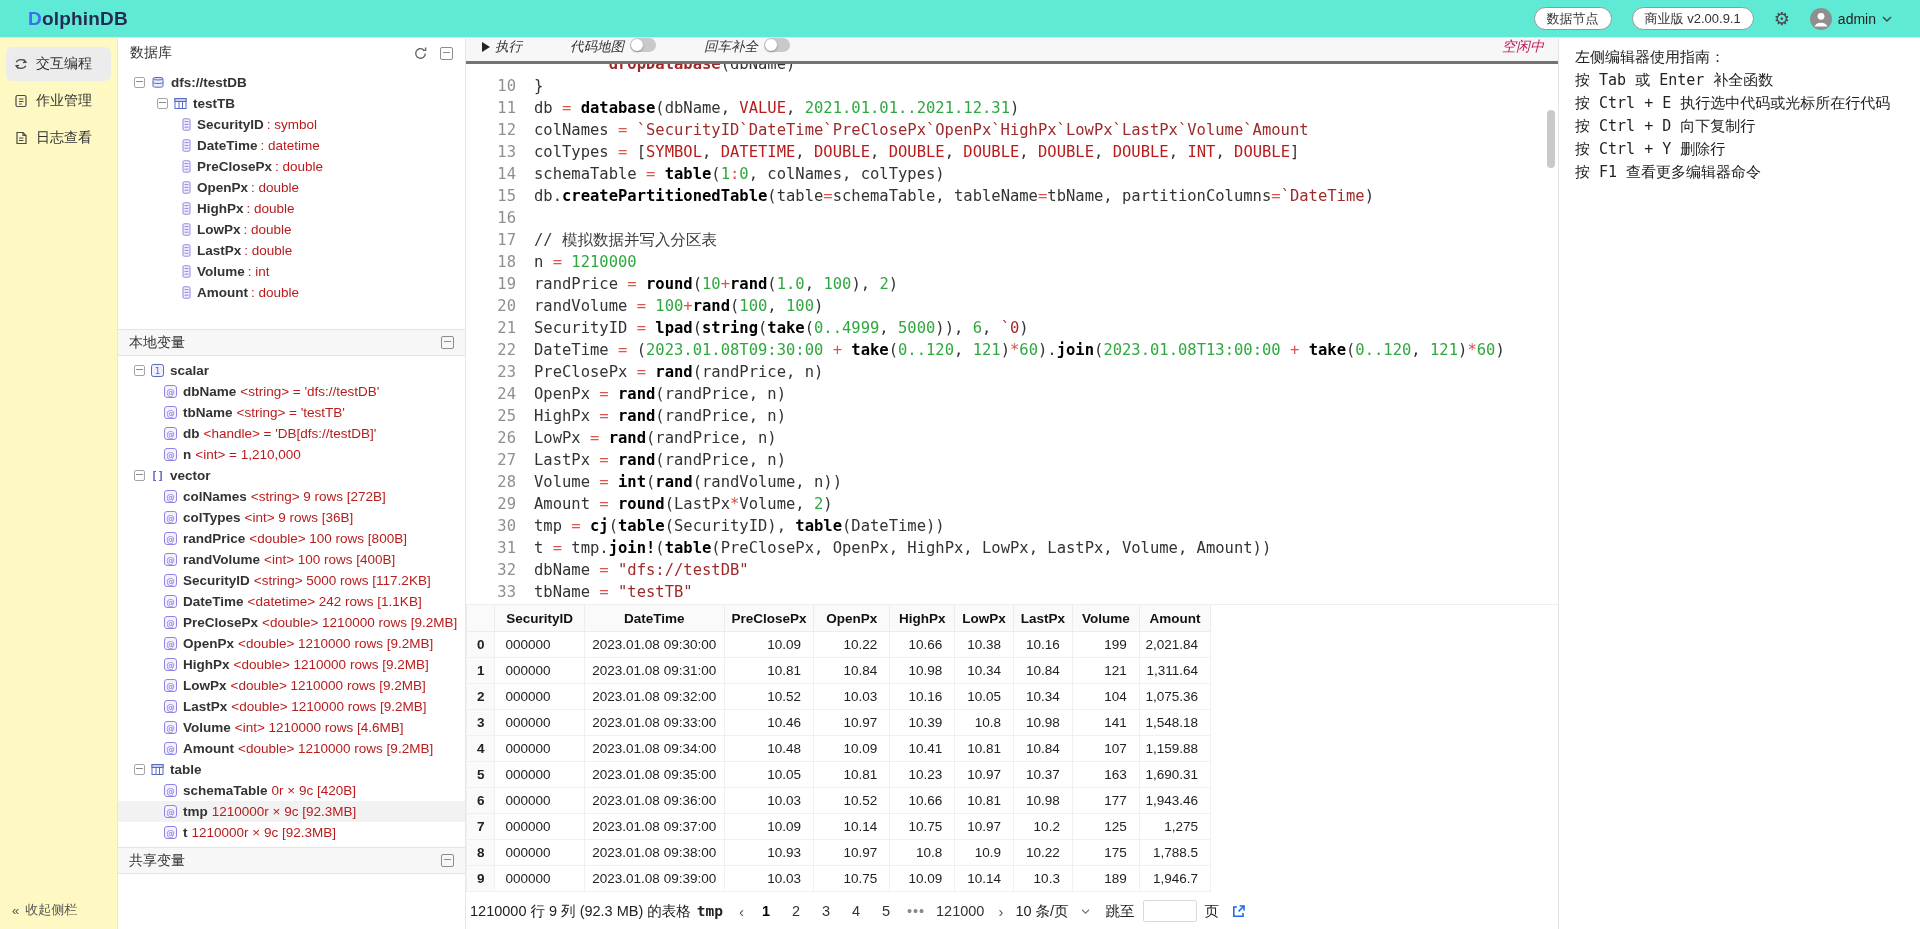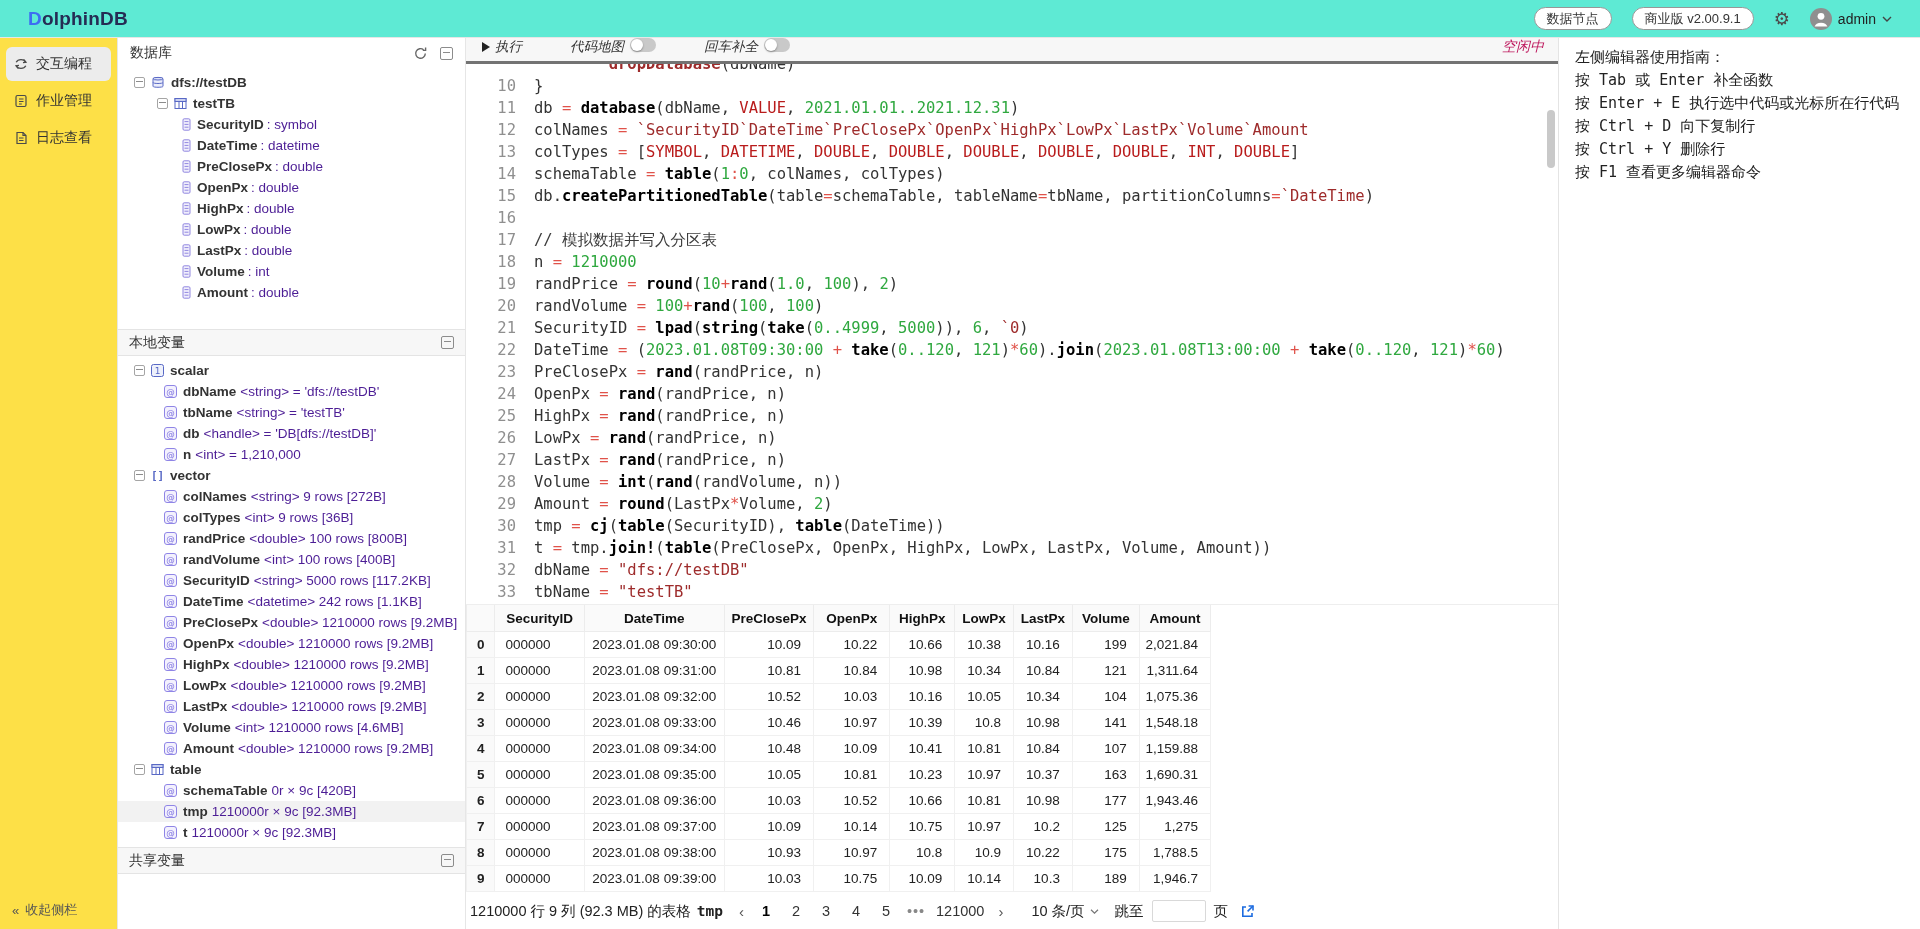--- a/index.html
+++ b/index.html
@@ -9,37 +9,37 @@
   .hdr{height:38px;flex:none;display:flex;align-items:center;padding:0 28px;border-bottom:1px solid #e6e6e6;box-sizing:border-box;background:#5eead4;}
   .logo{font-size:19px;font-weight:700;color:#252c54;letter-spacing:.2px;}
   .logo .d{color:#3d6df2;}
   .hdr-right{margin-left:auto;display:flex;align-items:center;gap:20px;}
   .pill{border:1px solid #979797;border-radius:15px;padding:3px 12px;font-size:13px;color:#333;background:#fff;line-height:15px;}
   .gear{font-size:18px;color:#4a4a4a;line-height:20px;cursor:pointer;}
   .user{display:flex;align-items:center;gap:6px;font-size:14px;color:#222;}
   
   .main{flex:1;display:flex;min-height:0;}
   
-  .sidenav{width:118px;flex:none;border-right:1px solid #e6e6e6;box-sizing:border-box;position:relative;padding-top:6px;background:#fde047;}
+  .sidenav{width:118px;flex:none;border-right:1px solid #e6e6e6;box-sizing:border-box;position:relative;padding-top:6px;background:#fef9c3;}
   .nav-item{display:flex;align-items:center;gap:7px;margin:3px 6px;padding:8px 7px;border-radius:6px;font-size:14px;color:#333;cursor:pointer;white-space:nowrap;}
   .nav-item.active{background:#ececec;}
   .collapse-btn{position:absolute;bottom:10px;left:12px;font-size:13px;color:#555;display:flex;gap:6px;align-items:center;white-space:nowrap;cursor:pointer;}
   
   .left-panel{width:348px;flex:none;border-right:1px solid #e6e6e6;box-sizing:border-box;display:flex;flex-direction:column;background:#fff;}
   .db-header{height:30px;flex:none;display:flex;align-items:center;justify-content:space-between;padding:0 12px;font-size:14px;color:#333;}
   .hdr-icons{display:flex;align-items:center;gap:12px;}
   .boxminus{width:13px;height:13px;border:1px solid #8c8c8c;border-radius:2px;position:relative;display:inline-block;box-sizing:border-box;cursor:pointer;}
   .boxminus::after{content:"";position:absolute;left:2px;right:2px;top:4px;border-top:1px solid #8c8c8c;}
   .tgl{width:11px;height:11px;border:1px solid #a5a5a5;border-radius:2px;position:relative;display:inline-block;box-sizing:border-box;flex:none;cursor:pointer;}
   .tgl::after{content:"";position:absolute;left:1px;right:1px;top:3px;border-top:1px solid #8c8c8c;}
   #db-tree{height:257px;flex:none;overflow:hidden;padding-top:4px;}
   #vars-tree{height:487px;flex:none;overflow:hidden;padding-top:4px;}
   .tree-row{display:flex;align-items:center;gap:6px;height:21px;font-size:13.5px;color:#333;white-space:nowrap;cursor:pointer;}
   .tree-row .name{font-weight:700;}
-  .tree-row .meta{color:#4c1d95;}
+  .tree-row .meta{color:#b91c1c;}
   .tree-row.hl{background:#f2f2f2;}
   .ic{display:inline-flex;flex:none;align-items:center;justify-content:center;}
   .section-bar{height:27px;flex:none;display:flex;align-items:center;justify-content:space-between;padding:0 11px;background:#f7f7f7;border-top:1px solid #e4e4e4;border-bottom:1px solid #e4e4e4;font-size:14px;color:#333;box-sizing:border-box;}
   
   .editor-col{width:1092px;flex:none;display:flex;flex-direction:column;background:#fff;}
   .toolbar{height:26px;flex:none;background:#f7f7f7;border-bottom:3px solid #737373;display:flex;align-items:flex-start;font-size:13.5px;color:#333;box-sizing:border-box;font-style:italic;}
   .run{display:flex;align-items:center;gap:5px;margin-left:16px;cursor:pointer;}
   .play{width:0;height:0;border-left:8px solid #222;border-top:5px solid transparent;border-bottom:5px solid transparent;}
   .tlabel{margin-left:48px;}
   .toggle{width:26px;height:14px;border-radius:8px;background:#c9c9c9;position:relative;margin-left:6px;cursor:pointer;flex:none;}
@@ -64,21 +64,21 @@
   .c-center{text-align:center;}
   .c-right{text-align:right;padding-right:12px!important;}
   .pagination{height:38px;display:flex;align-items:center;font-size:14.5px;color:#222;padding-left:4px;gap:2px;}
   .summary{white-space:nowrap;}
   .tname{font-weight:700;font-family:"DejaVu Sans Mono",monospace;margin-left:4px;}
   .arrow{color:#555;padding:0 6px;margin-left:8px;cursor:pointer;font-size:15px;}
   .arrow.next{margin-left:2px;}
   .page-num{min-width:20px;text-align:center;padding:0 4px;color:#333;cursor:pointer;}
   .page-num.current{font-weight:700;color:#000;}
   .page-num.ellipsis{color:#888;letter-spacing:1px;}
-  .sizer{display:flex;align-items:center;gap:5px;margin-left:20px;cursor:pointer;white-space:nowrap;}
+  .sizer{display:flex;align-items:center;gap:12px;margin-left:4px;cursor:pointer;white-space:nowrap;}
   .jump{margin-left:14px;white-space:nowrap;}
   .jump-input{width:54px;height:22px;border:1px solid #d9d9d9;border-radius:2px;margin:0 8px;box-sizing:border-box;}
   .export{display:inline-flex;margin-left:10px;cursor:pointer;}
   
   .guide{flex:1;border-left:1px solid #e4e4e4;padding:8px 0 0 16px;font-family:"DejaVu Sans Mono",monospace;font-size:15px;line-height:23px;color:#222;box-sizing:border-box;background:#fff;}
   .guide div{white-space:nowrap;}
 </style>
 </head>
 <body>
 
@@ -848,19 +848,19 @@
                 <path d="M13 2 L7.6 7.4"></path>
               </svg>
             </span>
           </div>
       </div>
     </div>
 
     <div class="guide" id="guide">
         <div>左侧编辑器使用指南：</div>
         <div>按 Tab 或 Enter 补全函数</div>
-        <div>按 Enter + E 执行选中代码或光标所在行代码</div>
+        <div>按 Ctrl + E 执行选中代码或光标所在行代码</div>
         <div>按 Ctrl + D 向下复制行</div>
         <div>按 Ctrl + Y 删除行</div>
         <div>按 F1 查看更多编辑器命令</div>
       </div>
   </div>
 </div>
 
 </body></html>

